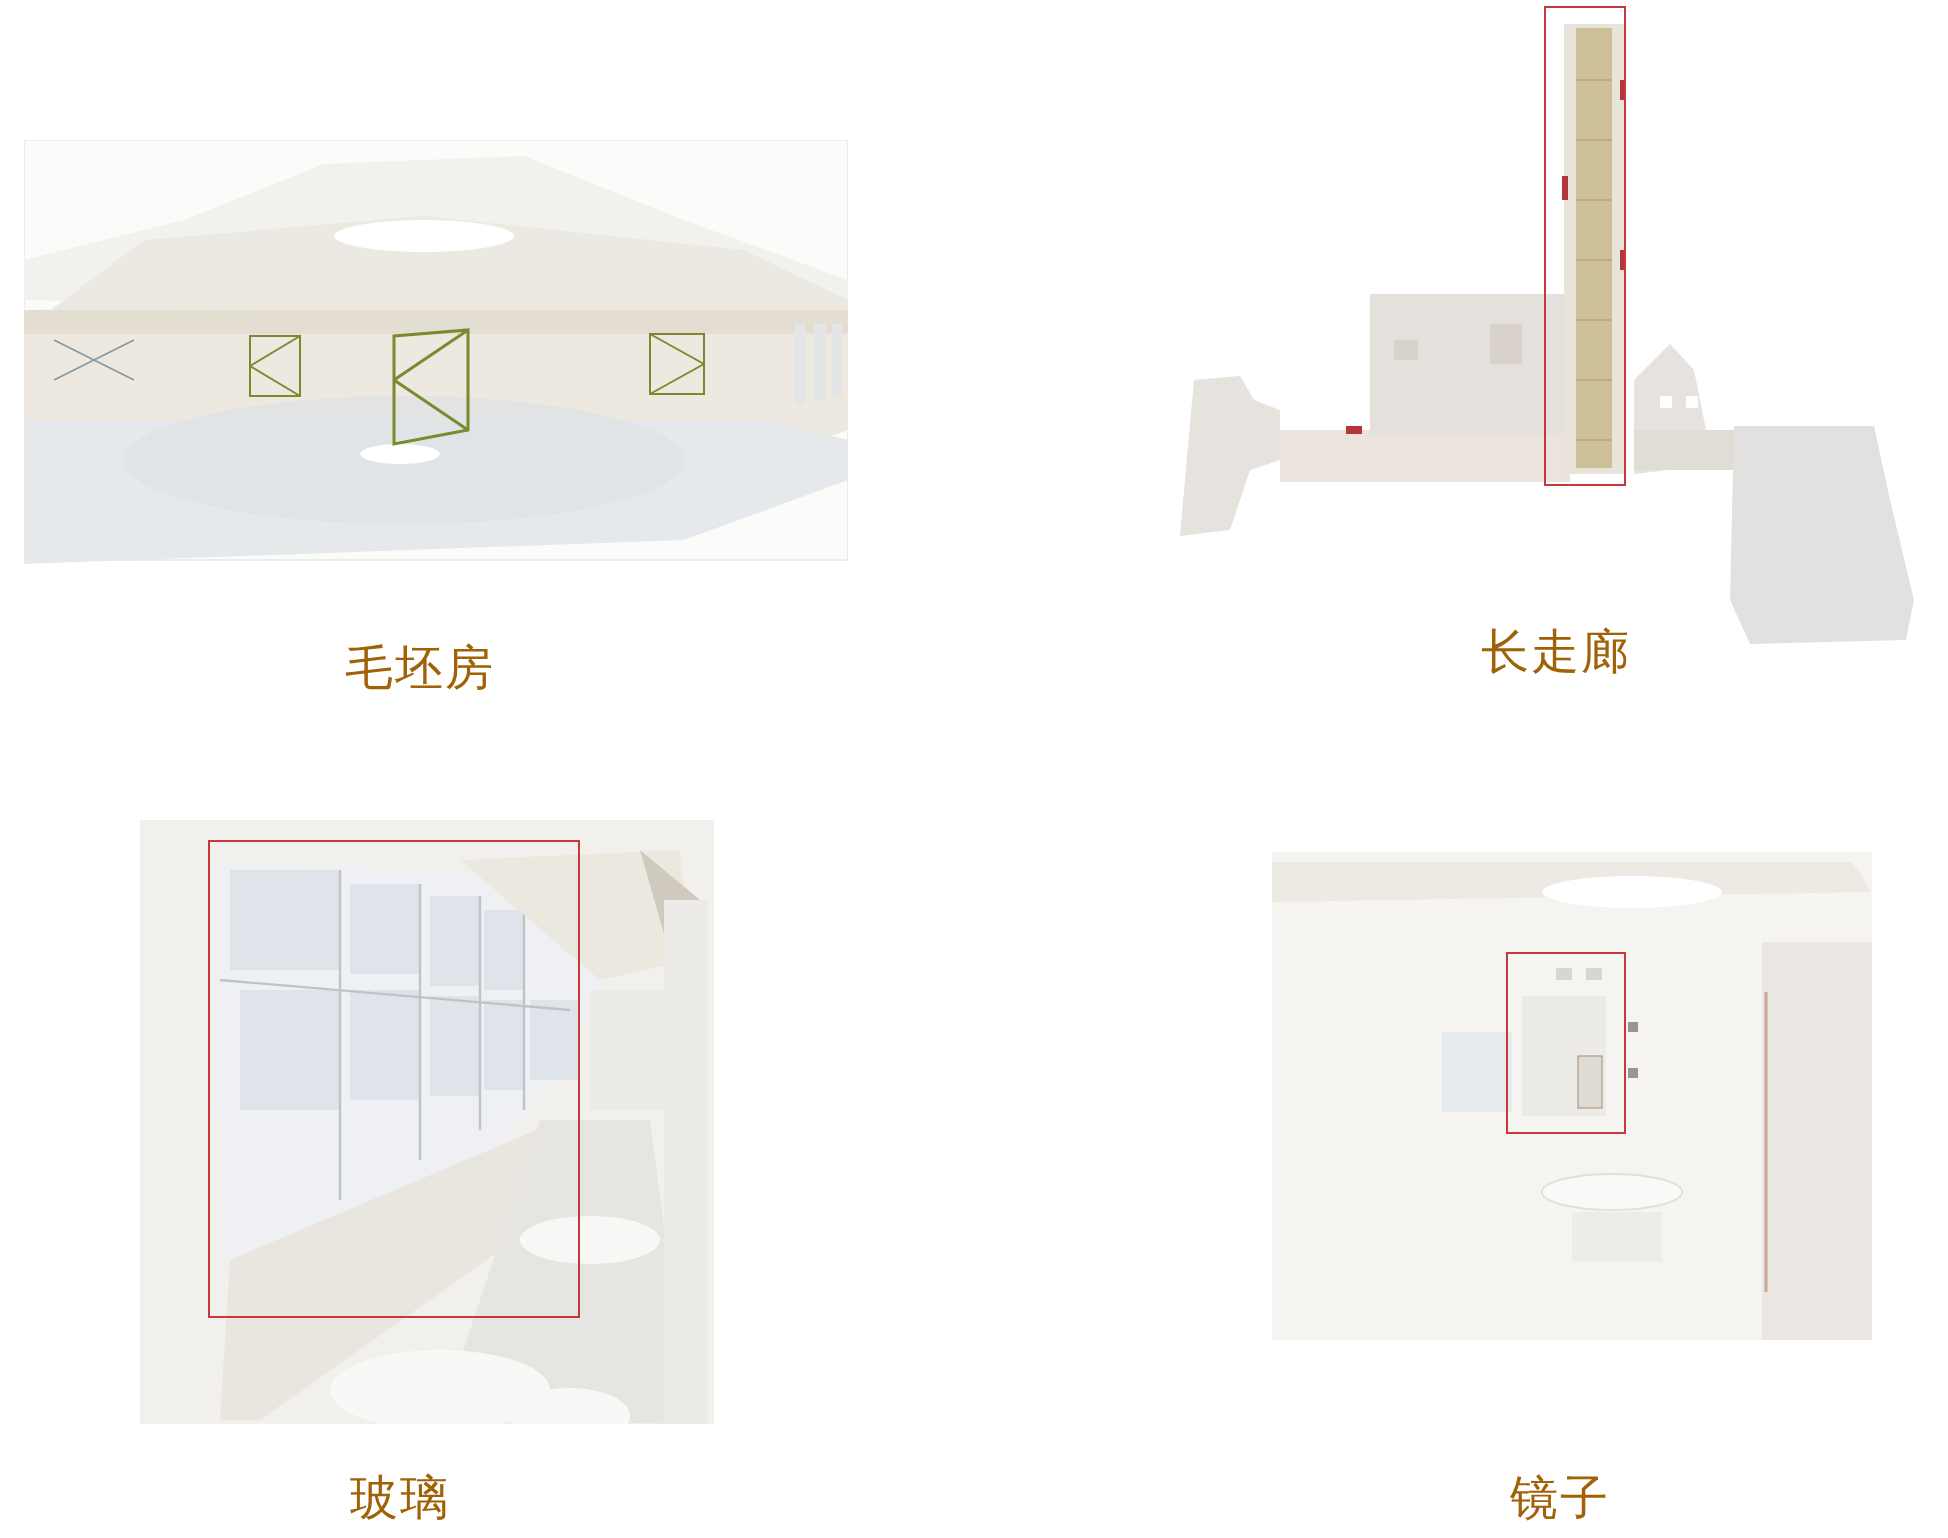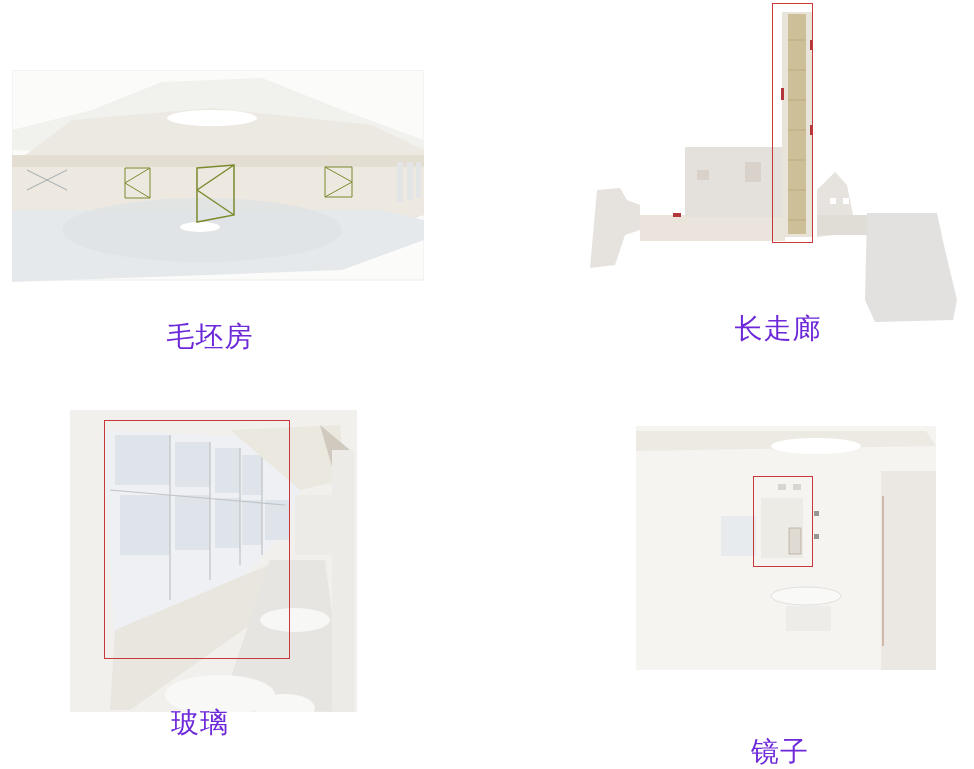--- a/index.html
+++ b/index.html
@@ -1,18 +1,18 @@
 <!DOCTYPE html>
 <html><head>
 <meta charset="utf-8">
 <style>
   html, body { margin: 0; padding: 0; background: #ffffff; }
   body { width: 974px; height: 769px; position: relative; overflow: hidden; font-family: "DejaVu Sans", sans-serif; }
   .panel { position: absolute; }
-  .caption { position: absolute; font-size: 28px; color: #6d28d9; text-align: center; letter-spacing: 1px; }
+  .caption { position: absolute; font-size: 24px; color: #a16207; text-align: center; letter-spacing: 1px; }
   .redbox { position: absolute; border: 1.5px solid #c8373a; box-sizing: border-box; }
 </style>
 </head>
 <body>
 
 <div class="panel" style="left:12px;top:70px;width:412px;height:212px;">
   <svg width="412" height="212" viewBox="0 0 412 212" style="position:absolute;left:0;top:0;">
     <rect x="0" y="0" width="412" height="210" fill="#fbfbfa" stroke="#ececec"></rect>
 
     <polygon points="150,12 250,8 330,40 412,70 412,90 0,80 0,60 80,40" fill="#f1f1ee"></polygon>
@@ -118,21 +118,21 @@
 
     <polygon points="150,300 200,150 255,150 275,302" fill="#e7e5e1"></polygon>
     <ellipse cx="225" cy="210" rx="35" ry="12" fill="#f7f7f5"></ellipse>
     <ellipse cx="150" cy="285" rx="55" ry="20" fill="#f8f8f6"></ellipse>
     <ellipse cx="215" cy="298" rx="30" ry="14" fill="#f8f8f6"></ellipse>
 
     <rect x="262" y="40" width="22" height="262" fill="#ecebe7"></rect>
   </svg>
   <div class="redbox" style="left:34px;top:10px;width:186px;height:239px;"></div>
 </div>
-<div class="caption" style="left:150px;top:704px;width:100px;">玻璃</div>
+<div class="caption" style="left:150px;top:733px;width:100px;">玻璃</div>
 
 <div class="panel" style="left:636px;top:426px;width:300px;height:244px;">
   <svg width="300" height="244" viewBox="0 0 300 244" style="position:absolute;left:0;top:0;">
     <rect x="0" y="0" width="300" height="244" fill="#f5f4f1"></rect>
     <polygon points="0,5 290,5 300,20 0,25" fill="#eceae3"></polygon>
     <ellipse cx="180" cy="20" rx="45" ry="8" fill="#ffffff"></ellipse>
 
     <rect x="85" y="90" width="35" height="40" fill="#e7ebee"></rect>
 
     <rect x="125" y="72" width="42" height="60" fill="#ecebe6"></rect>

